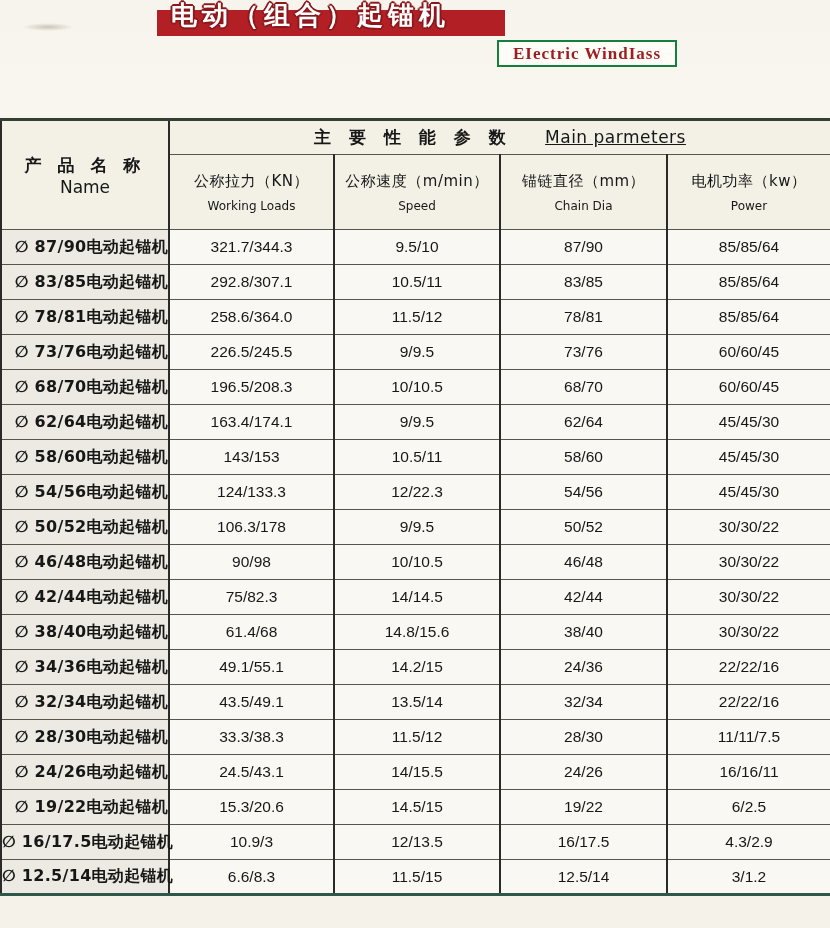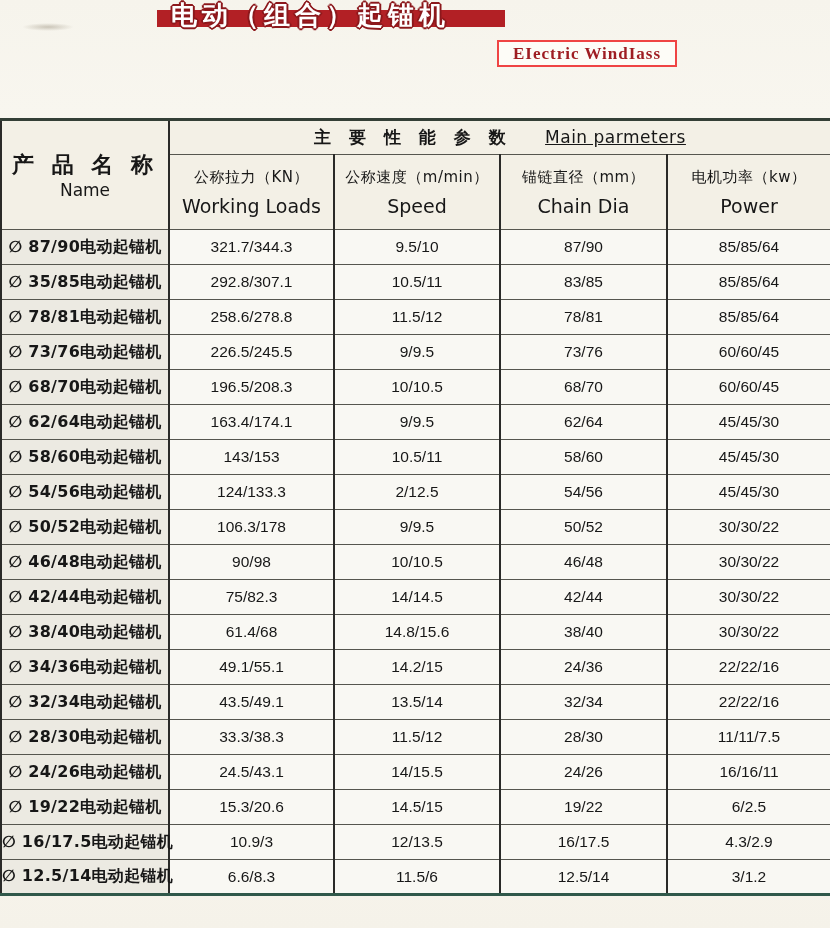--- a/index.html
+++ b/index.html
@@ -9,34 +9,34 @@
     font-family:"DejaVu Sans","Liberation Sans",sans-serif;
     -webkit-font-smoothing:antialiased;
   }
   .page{position:absolute;inset:0;}
   .smudge{
     position:absolute;left:22px;top:23px;width:52px;height:8px;
     background:radial-gradient(ellipse at center,rgba(120,108,85,.35),rgba(120,108,85,0) 70%);
   }
   
   .banner{
-    position:absolute;left:157px;top:10px;width:348px;height:17px;
+    position:absolute;left:157px;top:10px;width:348px;height:26px;
     background:#b22025;
   }
   .banner-title{
     position:absolute;left:14px;top:-12px;white-space:nowrap;
     font-size:26px;font-weight:bold;letter-spacing:5px;color:#ffffff;
     text-shadow:
       2px 0 0 #8c181c,-2px 0 0 #8c181c,0 2px 0 #8c181c,0 -2px 0 #8c181c,
       1px 1px 0 #8c181c,-1px -1px 0 #8c181c,1px -1px 0 #8c181c,-1px 1px 0 #8c181c;
   }
   
   .ew-box{
     position:absolute;left:497px;top:40px;width:180px;height:27px;
-    border:2px solid #ef4444;background:#fdfcf7;box-sizing:border-box;
+    border:2px solid #15803d;background:#fdfcf7;box-sizing:border-box;
     display:flex;align-items:center;justify-content:center;
   }
   .ew-box span{
     font-family:"Liberation Serif","DejaVu Serif",serif;
     font-weight:bold;font-size:17px;color:#9e1d22;letter-spacing:1px;white-space:nowrap;
   }
   
   table.spec{
     position:absolute;left:0;top:118px;width:830px;height:775px;
     border-collapse:collapse;table-layout:fixed;
@@ -49,30 +49,30 @@
   }
   table.spec th, table.spec td{
     border-left:2px solid #2a2a28;border-right:2px solid #2a2a28;
     border-top:1px solid #56564f;border-bottom:1px solid #56564f;
     padding:0;box-sizing:border-box;color:#171717;
   }
   tr.h-span{height:35px;}
   tr.h-sub{height:75px;}
   tbody tr{height:35px;}
   th{background:#f3f0e6;font-weight:normal;}
-  .name-head .cn{font-size:22px;font-weight:bold;letter-spacing:5px;}
+  .name-head .cn{font-size:17px;font-weight:bold;letter-spacing:5px;}
   .name-head .en{font-size:17px;}
   .span-head{text-align:center;font-size:17px;}
   .span-head .cn{font-weight:bold;letter-spacing:6px;margin-right:28px;text-align:right;}
   .span-head .en{letter-spacing:0.5px;text-decoration:underline;}
   .sub-head{text-align:center;vertical-align:middle;}
   .sub-head .cn{font-size:15px;font-weight:normal;margin-bottom:8px;letter-spacing:0.5px;}
-  .sub-head .en{font-size:19px;}
+  .sub-head .en{font-size:12px;}
   td.name{
-    background:#eceae2;text-align:center;padding-left:15px;
+    background:#eceae2;text-align:right;padding-left:15px;
     font-size:16px;font-weight:bold;letter-spacing:0.3px;white-space:nowrap;
   }
   td.num{
     background:#f9f8f3;text-align:center;
     font-family:"Liberation Sans","DejaVu Sans",sans-serif;font-size:15.5px;
   }
 </style>
 </head>
 <body>
 
@@ -127,29 +127,29 @@
     </thead>
     <tbody id="tbody">
         <tr>
     <td class="name">∅ 87/90电动起锚机</td>
     <td class="num">321.7/344.3</td>
     <td class="num">9.5/10</td>
     <td class="num">87/90</td>
     <td class="num">85/85/64</td>
   </tr>
         <tr>
-    <td class="name">∅ 35/85电动起锚机</td>
+    <td class="name">∅ 83/85电动起锚机</td>
     <td class="num">292.8/307.1</td>
     <td class="num">10.5/11</td>
     <td class="num">83/85</td>
     <td class="num">85/85/64</td>
   </tr>
         <tr>
     <td class="name">∅ 78/81电动起锚机</td>
-    <td class="num">258.6/278.8</td>
+    <td class="num">258.6/364.0</td>
     <td class="num">11.5/12</td>
     <td class="num">78/81</td>
     <td class="num">85/85/64</td>
   </tr>
         <tr>
     <td class="name">∅ 73/76电动起锚机</td>
     <td class="num">226.5/245.5</td>
     <td class="num">9/9.5</td>
     <td class="num">73/76</td>
     <td class="num">60/60/45</td>
@@ -171,21 +171,21 @@
         <tr>
     <td class="name">∅ 58/60电动起锚机</td>
     <td class="num">143/153</td>
     <td class="num">10.5/11</td>
     <td class="num">58/60</td>
     <td class="num">45/45/30</td>
   </tr>
         <tr>
     <td class="name">∅ 54/56电动起锚机</td>
     <td class="num">124/133.3</td>
-    <td class="num">2/12.5</td>
+    <td class="num">12/22.3</td>
     <td class="num">54/56</td>
     <td class="num">45/45/30</td>
   </tr>
         <tr>
     <td class="name">∅ 50/52电动起锚机</td>
     <td class="num">106.3/178</td>
     <td class="num">9/9.5</td>
     <td class="num">50/52</td>
     <td class="num">30/30/22</td>
   </tr>
@@ -248,19 +248,19 @@
         <tr>
     <td class="name">∅ 16/17.5电动起锚机</td>
     <td class="num">10.9/3</td>
     <td class="num">12/13.5</td>
     <td class="num">16/17.5</td>
     <td class="num">4.3/2.9</td>
   </tr>
         <tr>
     <td class="name">∅ 12.5/14电动起锚机</td>
     <td class="num">6.6/8.3</td>
-    <td class="num">11.5/6</td>
+    <td class="num">11.5/15</td>
     <td class="num">12.5/14</td>
     <td class="num">3/1.2</td>
   </tr>
       </tbody>
   </table>
 </div>
 
 </body></html>

